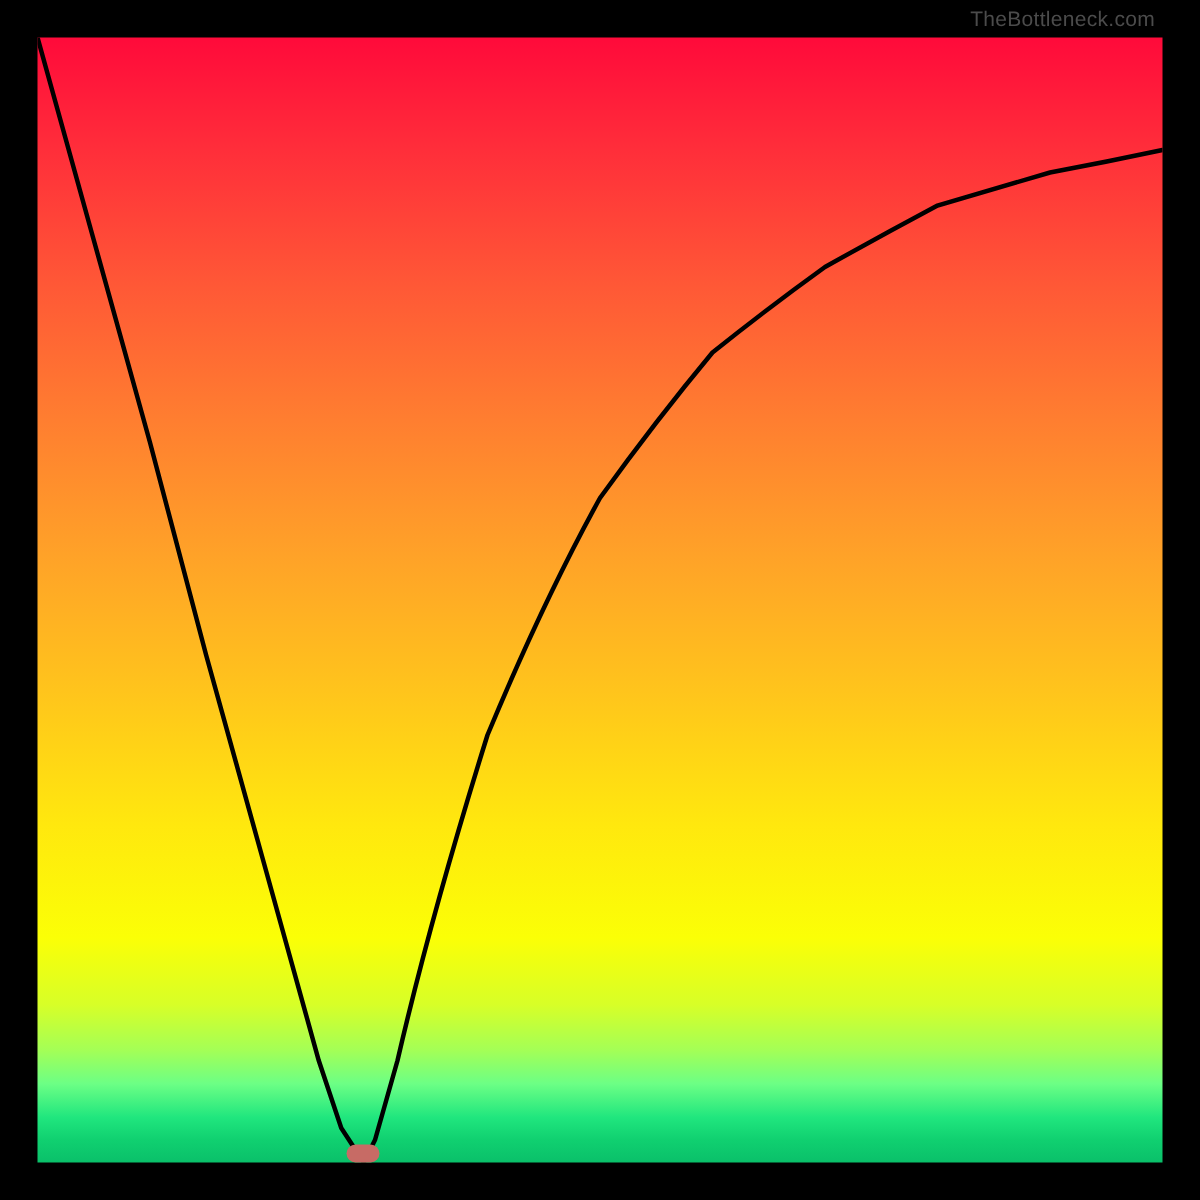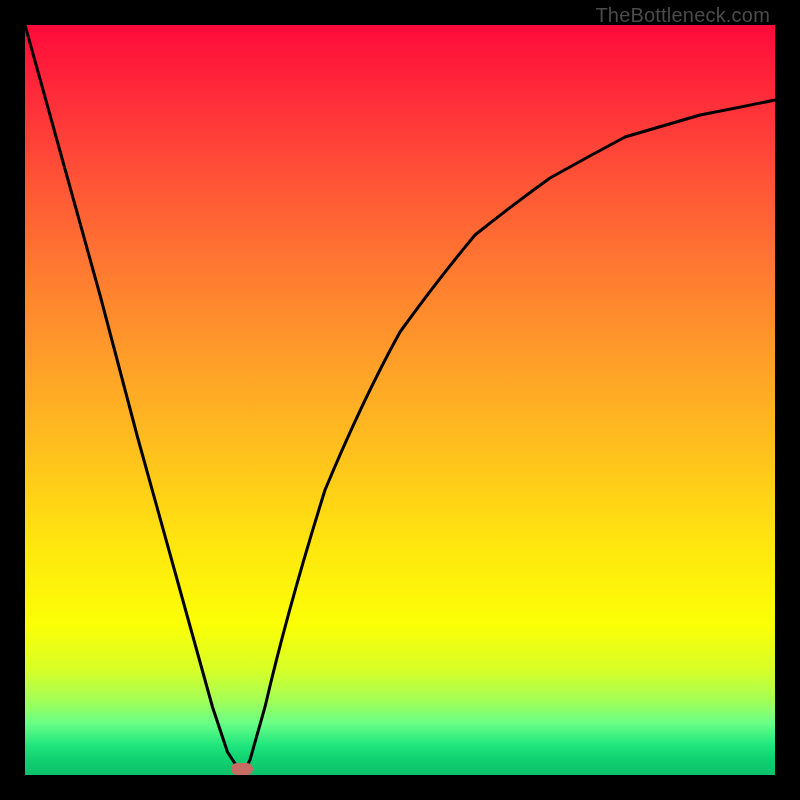--- a/index.html
+++ b/index.html
@@ -41,21 +41,21 @@
       #20e67e 96%,
       #10d070 98%,
       #0ac06a 100%
     );
   }
   .watermark {
     position: absolute;
     top: 4px;
     right: 30px;
     color: #4b4b4b;
-    font-size: 20px;
+    font-size: 14px;
     font-weight: 500;
     letter-spacing: 0.2px;
     font-family: Arial, sans-serif;
   }
   .curve-svg {
     position: absolute;
     left: 0;
     top: 0;
     width: 750px;
     height: 750px;

